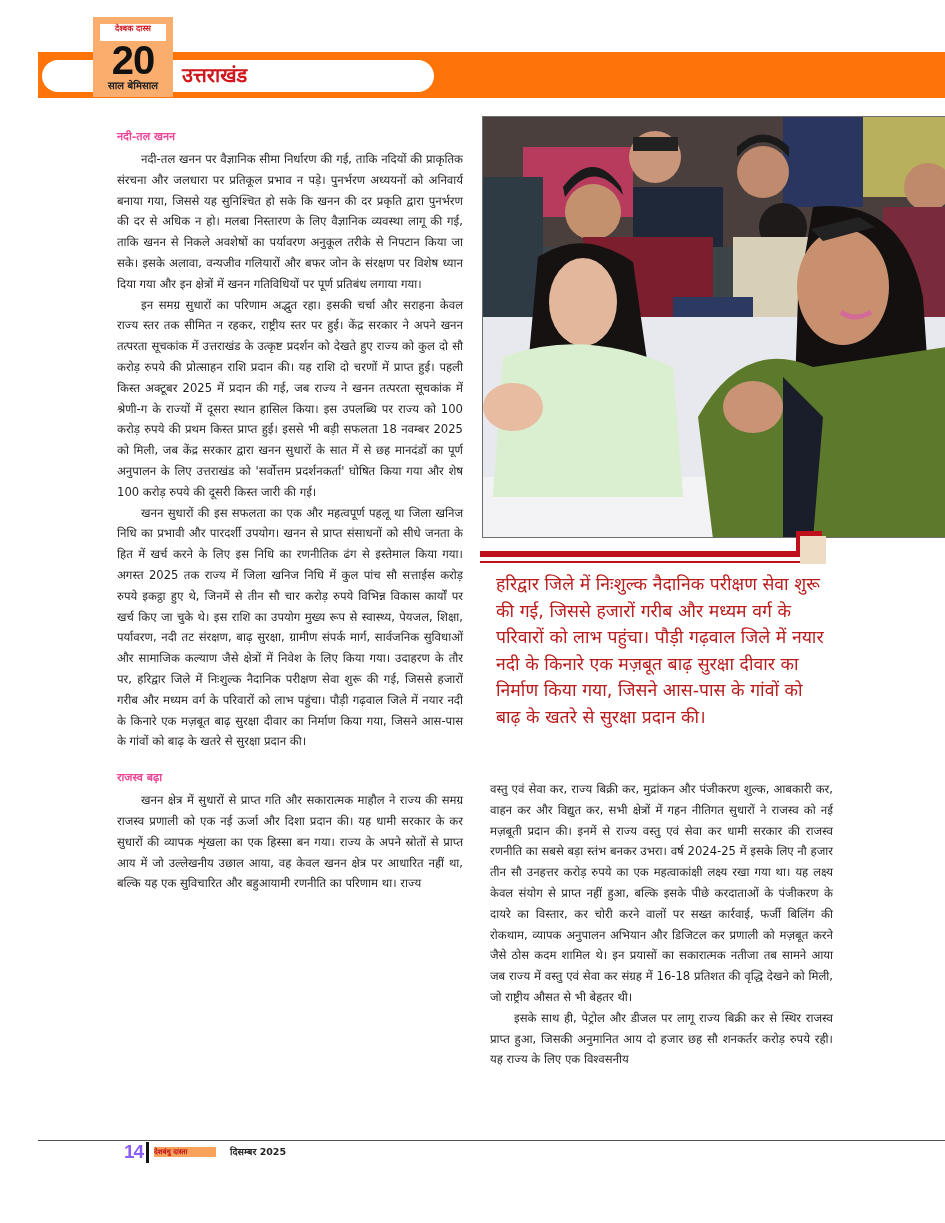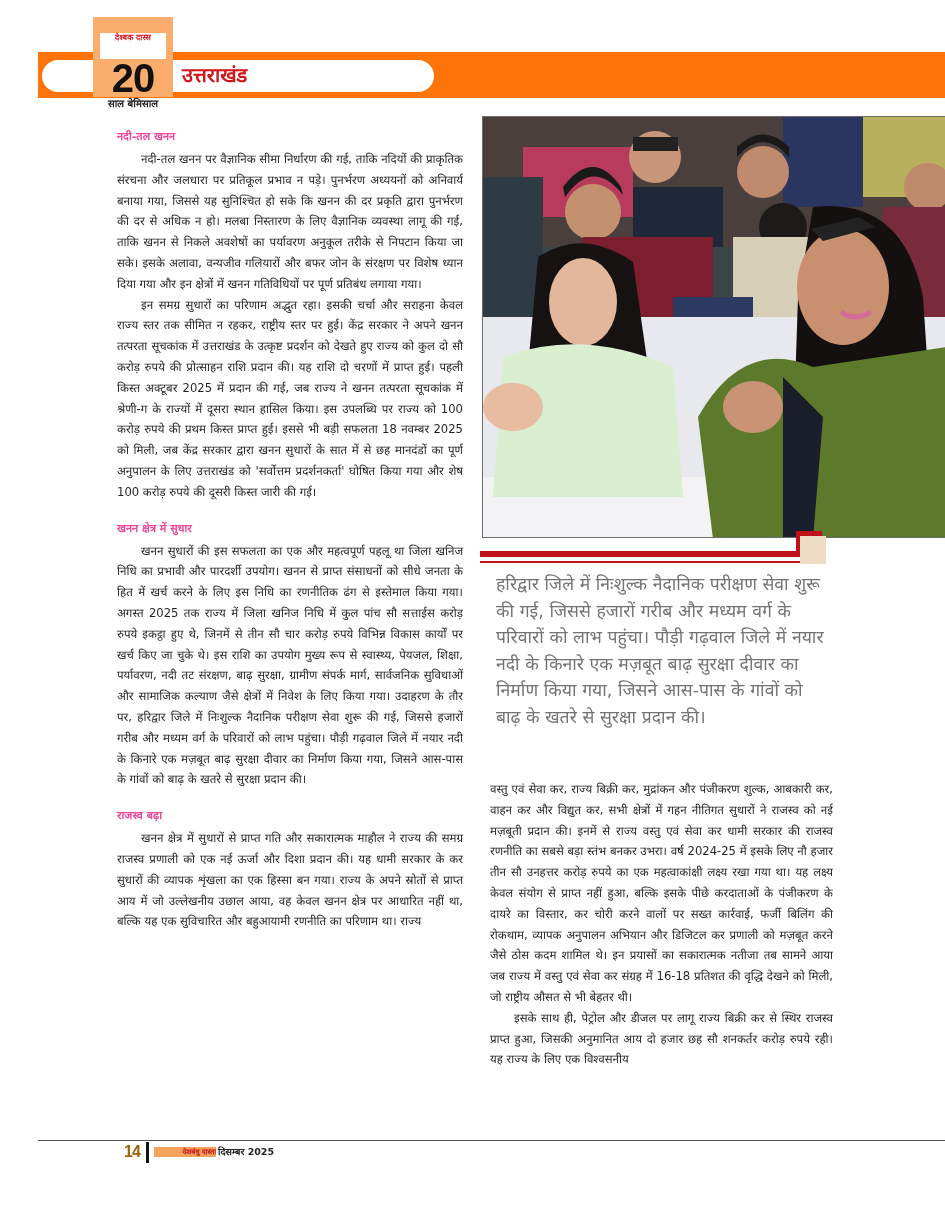--- a/index.html
+++ b/index.html
@@ -3,21 +3,21 @@
 <meta charset="utf-8">
 <style>
   * { box-sizing: border-box; margin: 0; padding: 0; }
   html, body { width: 945px; height: 1223px; background: #ffffff; overflow: hidden; }
   body { position: relative; font-family: "DejaVu Sans", sans-serif; color: #231f20; }
 
   
   .band { position: absolute; left: 38px; top: 52px; width: 907px; height: 46px; background: #ff7409; }
   .band-pill { position: absolute; left: 42px; top: 60px; width: 392px; height: 32px; background: #fff; border-radius: 16px; }
   .badge { position: absolute; left: 93px; top: 17px; width: 80px; height: 80px; background: #fbad6e; text-align: center; }
-  .badge-brand { margin: 16px auto 0; width: 66px; height: 26px; background: #fff; color: #d1151c; font-size: 8px; line-height: 10px; font-weight: bold; }
+  .badge-brand { margin: 7px auto 0; width: 66px; height: 17px; background: #fff; color: #d1151c; font-size: 8px; line-height: 10px; font-weight: bold; }
   .badge-num { font-family: "Liberation Sans", sans-serif; font-weight: bold; font-size: 40px; line-height: 38px; color: #111; letter-spacing: -1px; text-align: center; }
   .badge-sub { font-size: 10px; font-weight: bold; color: #222; line-height: 14px; }
   .section-name { position: absolute; left: 182px; top: 62px; font-size: 20px; font-weight: bold; color: #d1151c; line-height: 26px; }
 
   
   .col { position: absolute; font-family: "DejaVu Sans", sans-serif; font-size: 11.6px; line-height: 20.8px; text-align: justify; color: #231f20; }
   .col-left { left: 117px; top: 125px; width: 346px; }
   .col-right { left: 490px; top: 779px; width: 343px; }
   .col h2 { font-size: 11px; font-weight: bold; line-height: 24px; margin: 0 0 0 0; color: #ec4899; }
   .col p { text-indent: 24px; }
@@ -25,46 +25,45 @@
 
   
   .photo { position: absolute; left: 482px; top: 116px; width: 463px; height: 422px; overflow: hidden; border: 1px solid #6d6d6d; border-right: none; background: #2d3a3c; }
   .photo svg { display: block; }
   .rule-thick { position: absolute; left: 480px; top: 551px; width: 320px; height: 6px; background: #c0101b; }
   .rule-thin { position: absolute; left: 480px; top: 561px; width: 320px; height: 2px; background: #c0101b; }
   .rule-vert { position: absolute; left: 796px; top: 531px; width: 26px; height: 26px; background: #c0101b; }
   .rule-box { position: absolute; left: 800px; top: 536px; width: 26px; height: 28px; background: #eedcc4; }
 
   
-  .pullquote { position: absolute; left: 496px; top: 571px; width: 330px; font-size: 17.6px; line-height: 26.6px; color: #737373; }
+  .pullquote { position: absolute; left: 496px; top: 571px; width: 330px; font-size: 17.6px; line-height: 26.6px; color: #b91c1c; }
 
   
   .footer-rule { position: absolute; left: 38px; top: 1140px; width: 907px; height: 1px; background: #555; }
-  .page-num { position: absolute; left: 124px; top: 1142px; font-family: "Liberation Sans", sans-serif; font-weight: bold; font-size: 16px; line-height: 20px; color: #a16207; letter-spacing: -1px; }
+  .page-num { position: absolute; left: 124px; top: 1142px; font-family: "Liberation Sans", sans-serif; font-weight: bold; font-size: 19px; line-height: 20px; color: #8b5cf6; letter-spacing: -1px; }
   .footer-bar { position: absolute; left: 146px; top: 1142px; width: 3px; height: 21px; background: #111; }
-  .footer-brand { position: absolute; left: 154px; top: 1147px; width: 62px; height: 10px; background: #f7a25a; color: #c0101b; font-size: 7px; font-weight: bold; line-height: 10px; text-align: right; }
-  .footer-date { position: absolute; left: 218px; top: 1145px; font-size: 9.5px; font-weight: bold; color: #222; line-height: 14px; }
+  .footer-brand { position: absolute; left: 154px; top: 1147px; width: 62px; height: 10px; background: #f7a25a; color: #c0101b; font-size: 7px; font-weight: bold; line-height: 10px; text-align: left; }
+  .footer-date { position: absolute; left: 230px; top: 1145px; font-size: 9.5px; font-weight: bold; color: #222; line-height: 14px; }
 </style>
 </head>
 <body>
 
 <div class="band"></div>
 <div class="band-pill"></div>
 <div class="badge">
   <div class="badge-brand">देश्बक दास्स</div>
   <div class="badge-num">20</div>
   <div class="badge-sub">साल बेमिसाल</div>
 </div>
 <div class="section-name">उत्तराखंड</div>
 
 <div class="col col-left">
   <h2>नदी-तल खनन</h2>
   <p>नदी-तल खनन पर वैज्ञानिक सीमा निर्धारण की गई, ताकि नदियों की प्राकृतिक संरचना और जलधारा पर प्रतिकूल प्रभाव न पड़े। पुनर्भरण अध्ययनों को अनिवार्य बनाया गया, जिससे यह सुनिश्चित हो सके कि खनन की दर प्रकृति द्वारा पुनर्भरण की दर से अधिक न हो। मलबा निस्तारण के लिए वैज्ञानिक व्यवस्था लागू की गई, ताकि खनन से निकले अवशेषों का पर्यावरण अनुकूल तरीके से निपटान किया जा सके। इसके अलावा, वन्यजीव गलियारों और बफर जोन के संरक्षण पर विशेष ध्यान दिया गया और इन क्षेत्रों में खनन गतिविधियों पर पूर्ण प्रतिबंध लगाया गया।</p>
   <p>इन समग्र सुधारों का परिणाम अद्भुत रहा। इसकी चर्चा और सराहना केवल राज्य स्तर तक सीमित न रहकर, राष्ट्रीय स्तर पर हुई। केंद्र सरकार ने अपने खनन तत्परता सूचकांक में उत्तराखंड के उत्कृष्ट प्रदर्शन को देखते हुए राज्य को कुल दो सौ करोड़ रुपये की प्रोत्साहन राशि प्रदान की। यह राशि दो चरणों में प्राप्त हुई। पहली किस्त अक्टूबर 2025 में प्रदान की गई, जब राज्य ने खनन तत्परता सूचकांक में श्रेणी-ग के राज्यों में दूसरा स्थान हासिल किया। इस उपलब्धि पर राज्य को 100 करोड़ रुपये की प्रथम किस्त प्राप्त हुई। इससे भी बड़ी सफलता 18 नवम्बर 2025 को मिली, जब केंद्र सरकार द्वारा खनन सुधारों के सात में से छह मानदंडों का पूर्ण अनुपालन के लिए उत्तराखंड को 'सर्वोत्तम प्रदर्शनकर्ता' घोषित किया गया और शेष 100 करोड़ रुपये की दूसरी किस्त जारी की गई।</p>
-  <h2 class="spaced">खनन क्षेत्र में सुधार</h2>
   <p>खनन सुधारों की इस सफलता का एक और महत्वपूर्ण पहलू था जिला खनिज निधि का प्रभावी और पारदर्शी उपयोग। खनन से प्राप्त संसाधनों को सीधे जनता के हित में खर्च करने के लिए इस निधि का रणनीतिक ढंग से इस्तेमाल किया गया। अगस्त 2025 तक राज्य में जिला खनिज निधि में कुल पांच सौ सत्ताईस करोड़ रुपये इकट्ठा हुए थे, जिनमें से तीन सौ चार करोड़ रुपये विभिन्न विकास कार्यों पर खर्च किए जा चुके थे। इस राशि का उपयोग मुख्य रूप से स्वास्थ्य, पेयजल, शिक्षा, पर्यावरण, नदी तट संरक्षण, बाढ़ सुरक्षा, ग्रामीण संपर्क मार्ग, सार्वजनिक सुविधाओं और सामाजिक कल्याण जैसे क्षेत्रों में निवेश के लिए किया गया। उदाहरण के तौर पर, हरिद्वार जिले में निःशुल्क नैदानिक परीक्षण सेवा शुरू की गई, जिससे हजारों गरीब और मध्यम वर्ग के परिवारों को लाभ पहुंचा। पौड़ी गढ़वाल जिले में नयार नदी के किनारे एक मज़बूत बाढ़ सुरक्षा दीवार का निर्माण किया गया, जिसने आस-पास के गांवों को बाढ़ के खतरे से सुरक्षा प्रदान की।</p>
   <h2 class="spaced">राजस्व बढ़ा</h2>
   <p>खनन क्षेत्र में सुधारों से प्राप्त गति और सकारात्मक माहौल ने राज्य की समग्र राजस्व प्रणाली को एक नई ऊर्जा और दिशा प्रदान की। यह धामी सरकार के कर सुधारों की व्यापक शृंखला का एक हिस्सा बन गया। राज्य के अपने स्रोतों से प्राप्त आय में जो उल्लेखनीय उछाल आया, वह केवल खनन क्षेत्र पर आधारित नहीं था, बल्कि यह एक सुविचारित और बहुआयामी रणनीति का परिणाम था। राज्य</p>
 </div>
 
 <div class="photo" aria-label="कार्यक्रम में ताली बजाते हुए दर्शक">
   <svg width="463" height="422" viewBox="0 0 463 422">
     <rect x="0" y="0" width="463" height="422" fill="#3b4446"></rect>
 
     <rect x="0" y="0" width="463" height="130" fill="#4a3f3c"></rect>

